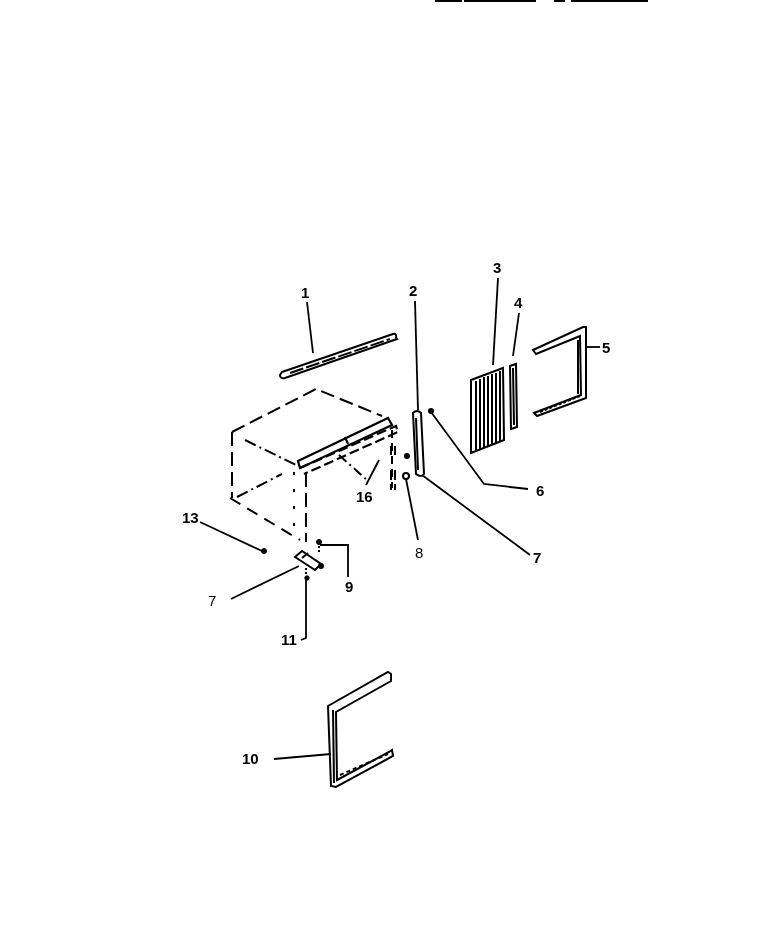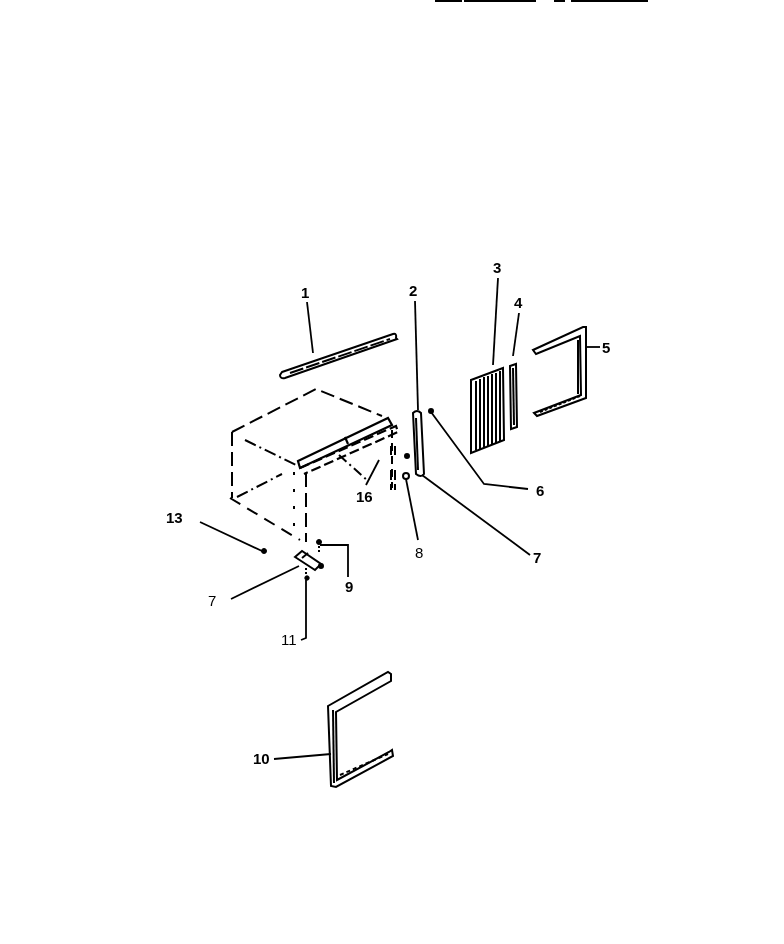--- a/index.html
+++ b/index.html
@@ -129,17 +129,17 @@
 
 <span class="lbl" style="left:301px;top:285px;">1</span>
 <span class="lbl" style="left:409px;top:283px;">2</span>
 <span class="lbl" style="left:493px;top:260px;">3</span>
 <span class="lbl" style="left:514px;top:295px;">4</span>
 <span class="lbl" style="left:602px;top:340px;">5</span>
 <span class="lbl" style="left:536px;top:483px;">6</span>
 <span class="lbl" style="left:533px;top:550px;">7</span>
 <span class="lbl thin" style="left:415px;top:545px;">8</span>
 <span class="lbl" style="left:345px;top:579px;">9</span>
-<span class="lbl" style="left:253px;top:751px;">10</span>
-<span class="lbl thin" style="left:281px;top:632px;">11</span>
+<span class="lbl" style="left:242px;top:751px;">10</span>
+<span class="lbl thin" style="left:281px;top:632px;font-weight:bold;">11</span>
 <span class="lbl thin" style="left:208px;top:593px;">7</span>
-<span class="lbl" style="left:166px;top:510px;">13</span>
+<span class="lbl" style="left:182px;top:510px;">13</span>
 <span class="lbl" style="left:356px;top:489px;">16</span>
 
 </body></html>

